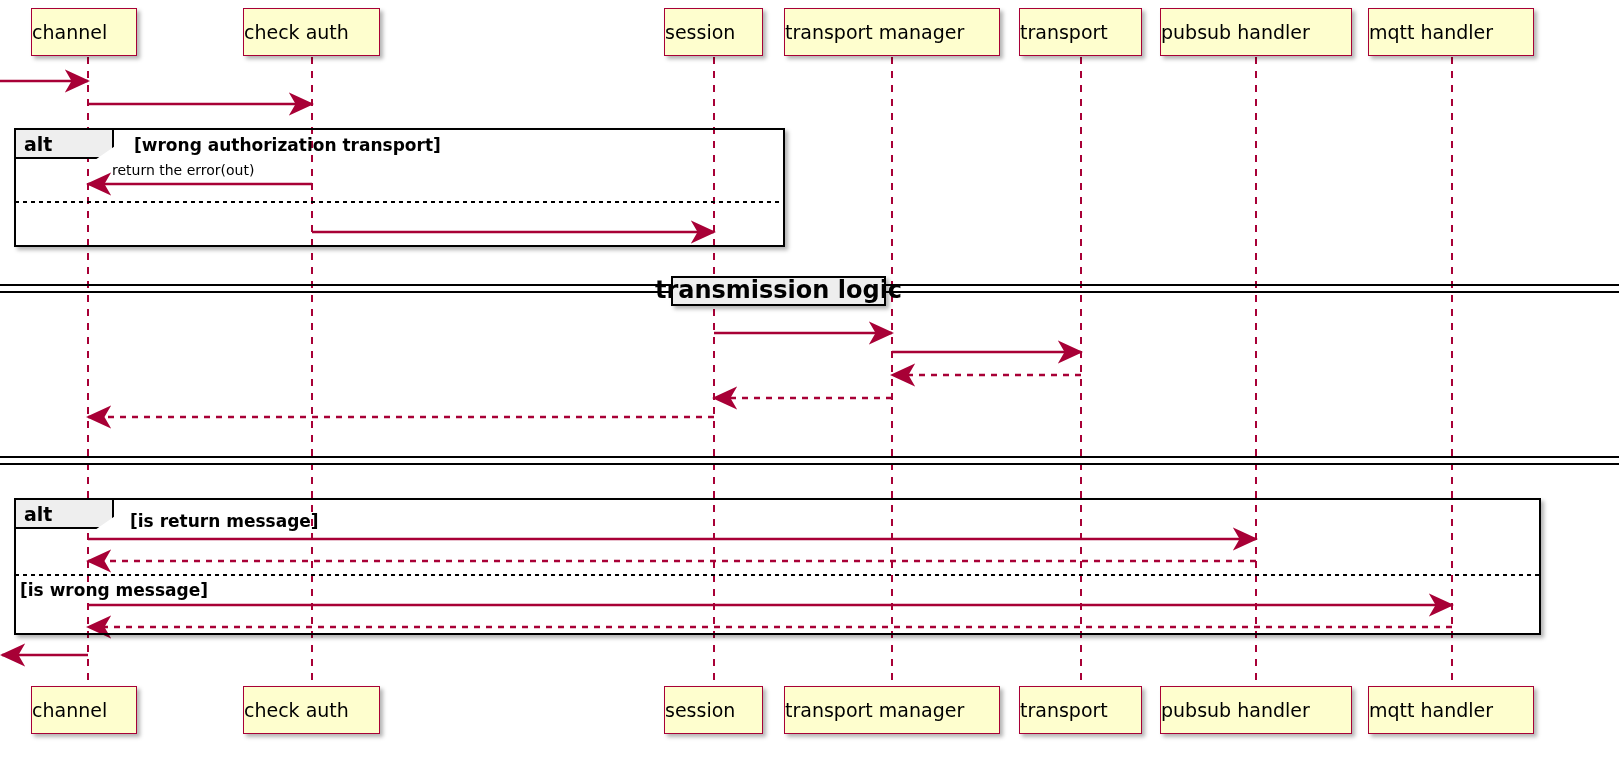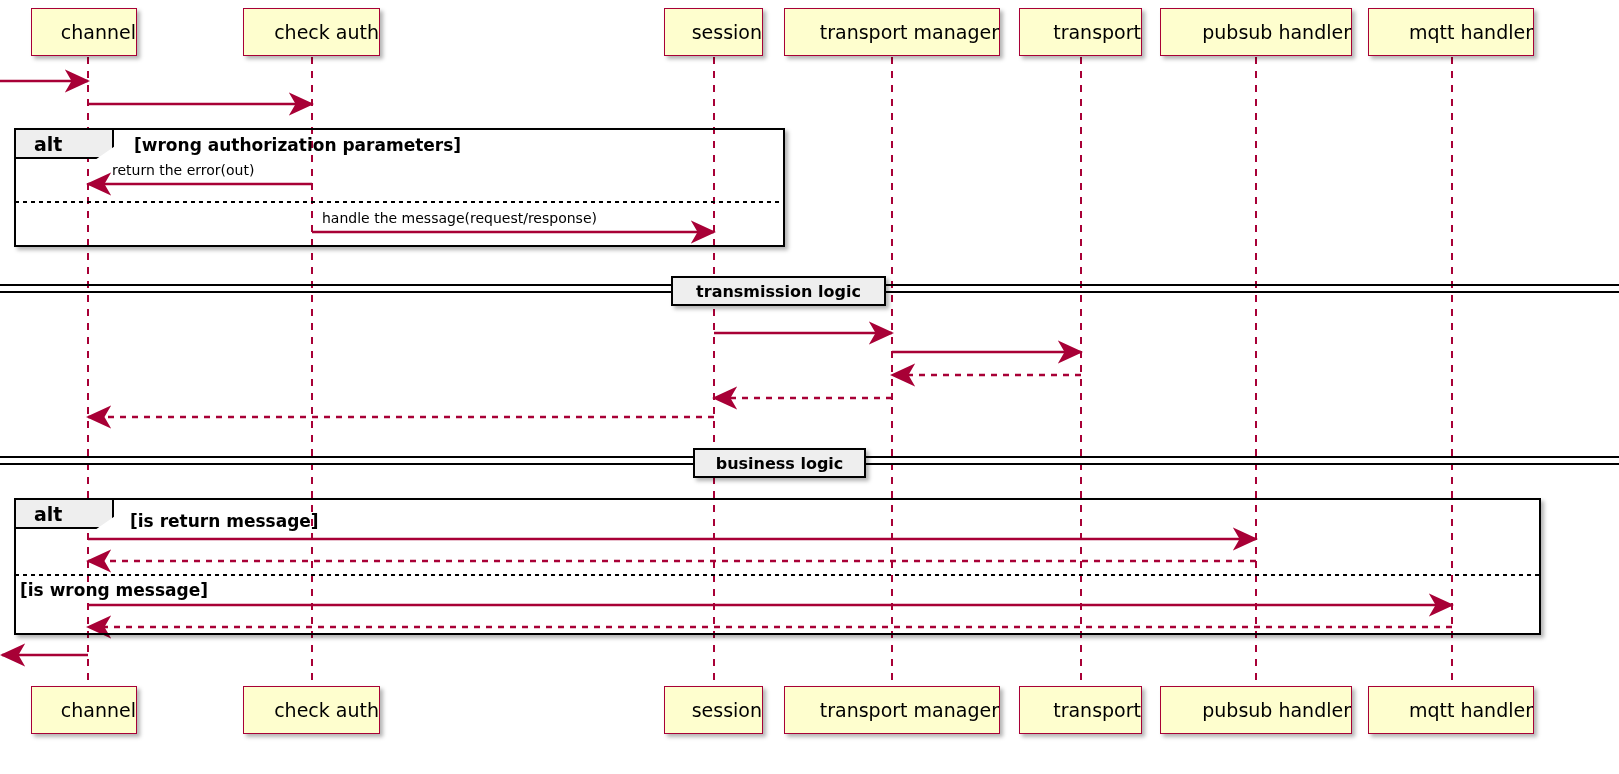--- a/index.html
+++ b/index.html
@@ -5,50 +5,50 @@
   html,body{margin:0;padding:0;background:#ffffff;}
   body{font-family:"DejaVu Sans","Liberation Sans",sans-serif;}
   #diagram{position:relative;width:1619px;height:774px;overflow:hidden;background:#fff;}
   #svg-layer{position:absolute;left:0;top:0;width:1619px;height:774px;}
 
   
   .participant{
     position:absolute;box-sizing:border-box;
     background:#FEFECE;border:1.6px solid #A80036;
     box-shadow:3px 3px 4px rgba(0,0,0,0.30);
-    display:flex;align-items:center;justify-content:flex-end;
+    display:flex;align-items:center;justify-content:flex-start;
     color:#000;font-size:19px;line-height:1;
     white-space:nowrap;
   }
 
   
   .group-frame{
     position:absolute;box-sizing:border-box;
     border:2.4px solid #000;background:transparent;
     box-shadow:3px 3px 4px rgba(0,0,0,0.30);
   }
   .group-tab{
     position:absolute;box-sizing:border-box;
     background:#EEEEEE;border-right:2px solid #000;border-bottom:2px solid #000;
     display:flex;align-items:center;
-    padding-left:18px;
+    padding-left:8px;
     font-weight:bold;font-size:19px;color:#000;
     clip-path:polygon(0 0,100% 0,100% 58%,82% 100%,0 100%);
   }
   .group-cond{
     position:absolute;font-weight:bold;font-size:17px;color:#000;white-space:nowrap;
   }
 
   
   .divider-label{
     position:absolute;box-sizing:border-box;
     background:#EEEEEE;border:2.4px solid #000;
     box-shadow:3px 3px 4px rgba(0,0,0,0.30);
-    display:flex;align-items:center;justify-content:center;
-    font-weight:bold;font-size:16px;color:#000;white-space:nowrap;
+    display:flex;align-items:flex-end;justify-content:center;
+    font-weight:bold;font-size:24px;color:#000;white-space:nowrap;
   }
 
   
   .msg-label{
     position:absolute;font-size:14px;color:#000;white-space:nowrap;line-height:1;
   }
 </style>
 </head>
 <body>
 
@@ -160,32 +160,28 @@
     <span>pubsub handler</span>
   </div>
   <div class="participant" style="left:1368px;top:686px;width:166px;height:48px;">
     <span>mqtt handler</span>
   </div>
 
   <div class="group-frame" style="left:14px;top:128px;width:771px;height:119px;"></div>
   <div class="group-tab" style="left:16px;top:130px;width:98px;height:29px;">
     <span>alt</span>
   </div>
-  <div class="group-cond" style="left:134px;top:135px;">[wrong authorization parameters]</div>
+  <div class="group-cond" style="left:134px;top:135px;">[wrong authorization transport]</div>
 
   <div class="group-frame" style="left:14px;top:498px;width:1527px;height:137px;"></div>
   <div class="group-tab" style="left:16px;top:500px;width:98px;height:29px;">
     <span>alt</span>
   </div>
   <div class="group-cond" style="left:130px;top:511px;">[is return message]</div>
   <div class="group-cond" style="left:20px;top:580px;">[is wrong message]</div>
 
   <div class="divider-label" style="left:671px;top:276px;width:215px;height:30px;">
     <span>transmission logic</span>
   </div>
-  <div class="divider-label" style="left:693px;top:448px;width:173px;height:30px;">
-    <span>business logic</span>
-  </div>
 
   <div class="msg-label" style="left:112px;top:163px;">return the error(out)</div>
-  <div class="msg-label" style="left:322px;top:211px;">handle the message(request/response)</div>
 
 </div>
 
 </body></html>

